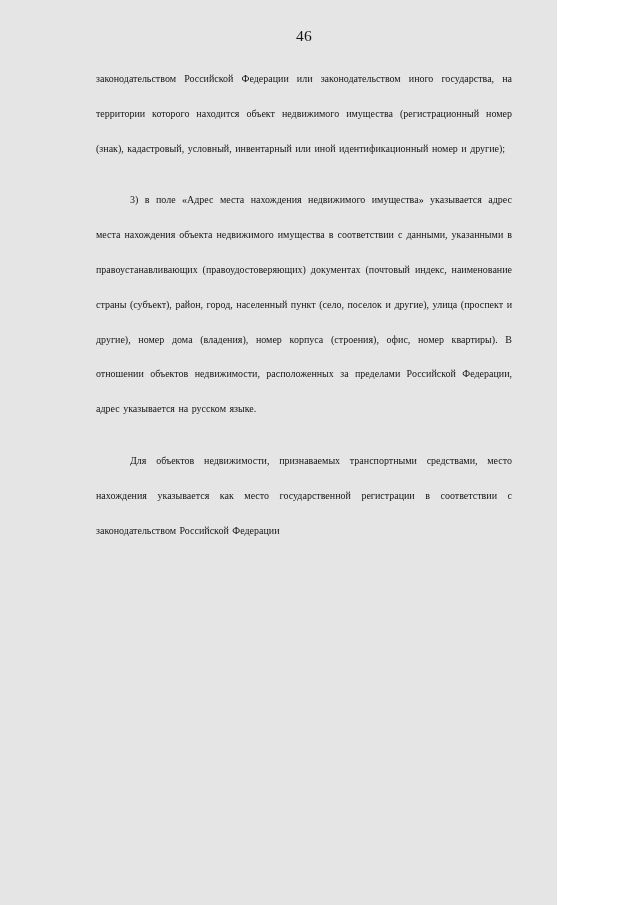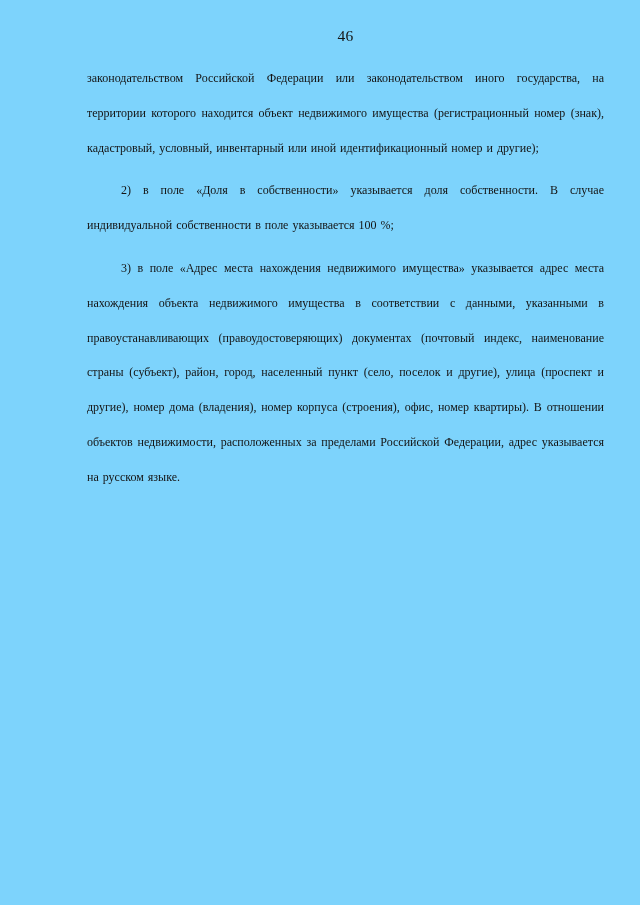--- a/index.html
+++ b/index.html
@@ -9,48 +9,48 @@
   }
   body {
     width: 640px;
     height: 905px;
     overflow: hidden;
     font-family: "Liberation Serif", "DejaVu Serif", serif;
     color: #141414;
   }
   .page {
     box-sizing: border-box;
-    width: 640px;
+    width: 557px;
     height: 905px;
     padding: 27px 28px 20px 79px;
-    background: #7dd3fc;
+    background: #e5e5e5;
   }
   .page-number {
     text-align: center;
     font-size: 15.5px;
     margin: 0 0 16px 0;
     letter-spacing: 0.3px;
   }
   .para {
-    margin: 8px;
-    font-size: 12px;
+    margin: 17px;
+    font-size: 10px;
     line-height: 34.8px;
     text-align: justify;
     word-spacing: 1px;
   }
   .para.indent {
     text-indent: 34px;
   }
 </style>
 </head>
 <body>
 
 <div class="page">
   <div class="page-number">46</div>
 
   <p class="para">законодательством Российской Федерации или законодательством иного государства, на территории которого находится объект недвижимого имущества (регистрационный номер (знак), кадастровый, условный, инвентарный или иной идентификационный номер и другие);</p>
 
-  <p class="para indent">2) в поле «Доля в собственности» указывается доля собственности. В случае индивидуальной собственности в поле указывается 100 %;</p>
 
   <p class="para indent">3) в поле «Адрес места нахождения недвижимого имущества» указывается адрес места нахождения объекта недвижимого имущества в соответствии с данными, указанными в правоустанавливающих (правоудостоверяющих) документах (почтовый индекс, наименование страны (субъект), район, город, населенный пункт (село, поселок и другие), улица (проспект и другие), номер дома (владения), номер корпуса (строения), офис, номер квартиры). В отношении объектов недвижимости, расположенных за пределами Российской Федерации, адрес указывается на русском языке.</p>
 
 
+  <p class="para indent">Для объектов недвижимости, признаваемых транспортными средствами, место нахождения указывается как место государственной регистрации в соответствии с законодательством Российской Федерации</p>
 </div>
 
 </body></html>

